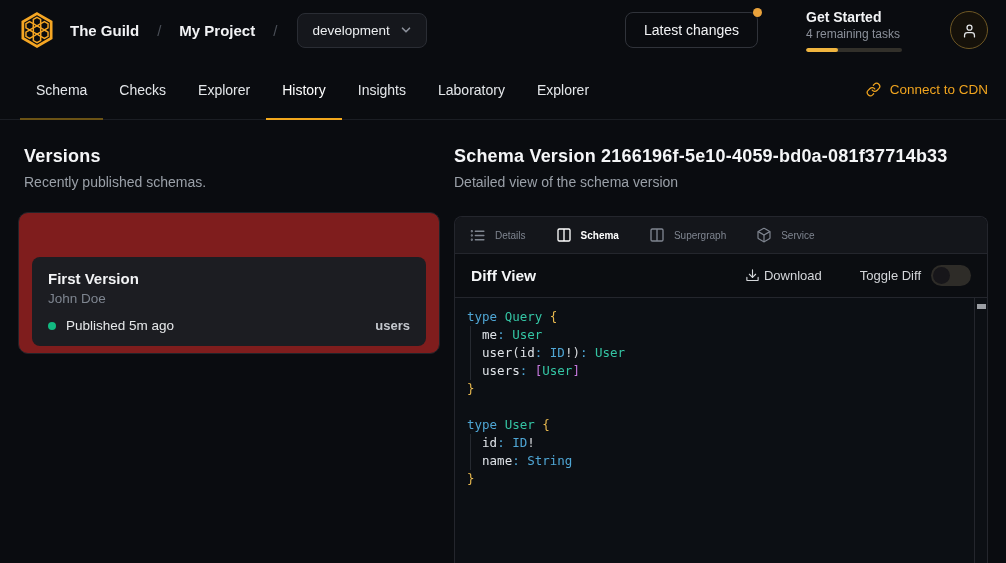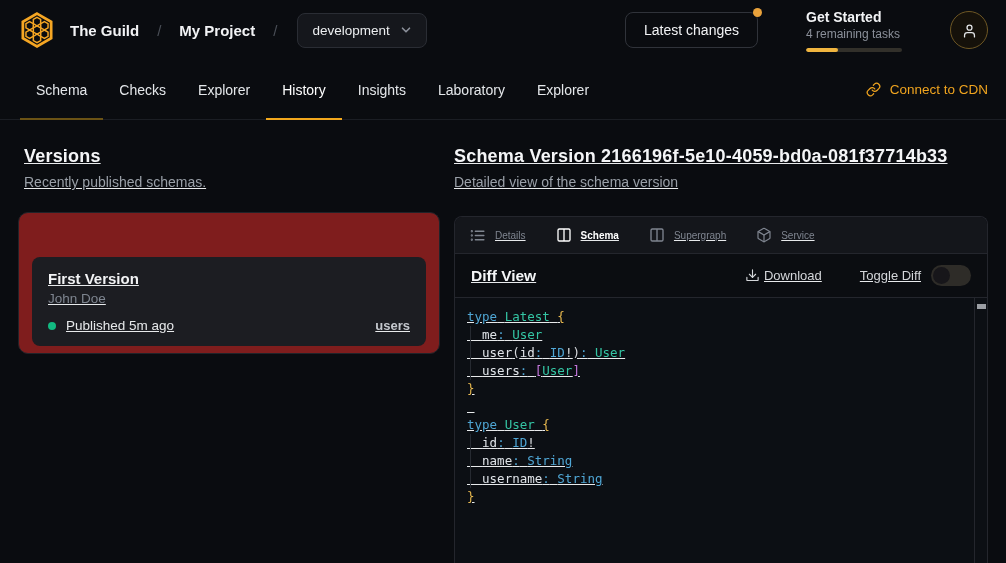--- a/index.html
+++ b/index.html
@@ -64,21 +64,21 @@
   }
   .nav-tab.highlight .underline { background:#6b5315; }
   .nav-tab.active { color:#ffffff; }
   .nav-tab.active .underline { background:#f2a81d; height:2.5px; }
   .cdn-link {
     margin-left:auto; display:flex; align-items:center; gap:9px;
     color:#f0a41f; font-size:13.5px; cursor:pointer;
   }
 
   
-  .main { display:flex; height:443px;text-decoration:underline; }
+  .main { display:flex; height:443px; }
   .left-col { width:422px; margin-left:18px; flex-shrink:0; }
   .left-col .col-title, .right-col .col-title { margin-top:26px; }
   .col-title { font-size:18px; font-weight:700; color:#f4f5f7; letter-spacing:.2px; }
   .left-col .col-title, .left-col .col-sub { margin-left:6px; }
   .col-sub { margin-top:7px; font-size:14px; color:#9aa0a8; }
 
   .versions-card {
     margin-top:22px; background:#7f1d1d; border:1px solid #212329;
     border-radius:10px; padding:44px 13px 14px 13px; height:142px;
   }
@@ -311,30 +311,29 @@
             <span>Download</span>
           </button>
           <span class="toggle-label">Toggle Diff</span>
           <div class="toggle">
             <div class="knob"></div>
           </div>
         </div>
       </div>
       <div class="code-area">
         <div id="code-lines">
-            <div class="code-line"><span class="tok-kw">type</span><span class="tok-pl"> </span><span class="tok-ty">Latest</span><span class="tok-pl"> </span><span class="tok-br">{</span></div>
+            <div class="code-line"><span class="tok-kw">type</span><span class="tok-pl"> </span><span class="tok-ty">Query</span><span class="tok-pl"> </span><span class="tok-br">{</span></div>
             <div class="code-line"><span class="guide"></span><span class="tok-pl">  </span><span class="tok-fl">me</span><span class="tok-co">:</span><span class="tok-pl"> </span><span class="tok-ty">User</span></div>
             <div class="code-line"><span class="guide"></span><span class="tok-pl">  </span><span class="tok-fl">user</span><span class="tok-pn">(</span><span class="tok-fl">id</span><span class="tok-co">:</span><span class="tok-pl"> </span><span class="tok-sc">ID</span><span class="tok-pn">!</span><span class="tok-pn">)</span><span class="tok-co">:</span><span class="tok-pl"> </span><span class="tok-ty">User</span></div>
             <div class="code-line"><span class="guide"></span><span class="tok-pl">  </span><span class="tok-fl">users</span><span class="tok-co">:</span><span class="tok-pl"> </span><span class="tok-mg">[</span><span class="tok-ty">User</span><span class="tok-mg">]</span></div>
             <div class="code-line"><span class="tok-br">}</span></div>
             <div class="code-line">&nbsp;</div>
             <div class="code-line"><span class="tok-kw">type</span><span class="tok-pl"> </span><span class="tok-ty">User</span><span class="tok-pl"> </span><span class="tok-br">{</span></div>
             <div class="code-line"><span class="guide"></span><span class="tok-pl">  </span><span class="tok-fl">id</span><span class="tok-co">:</span><span class="tok-pl"> </span><span class="tok-sc">ID</span><span class="tok-pn">!</span></div>
             <div class="code-line"><span class="guide"></span><span class="tok-pl">  </span><span class="tok-fl">name</span><span class="tok-co">:</span><span class="tok-pl"> </span><span class="tok-sc">String</span></div>
-            <div class="code-line"><span class="guide"></span><span class="tok-pl">  </span><span class="tok-fl">username</span><span class="tok-co">:</span><span class="tok-pl"> </span><span class="tok-sc">String</span></div>
             <div class="code-line"><span class="tok-br">}</span></div>
           </div>
         <div class="code-scrollbar">
           <div class="code-scroll-thumb"></div>
         </div>
       </div>
     </div>
   </section>
 </main>
 

